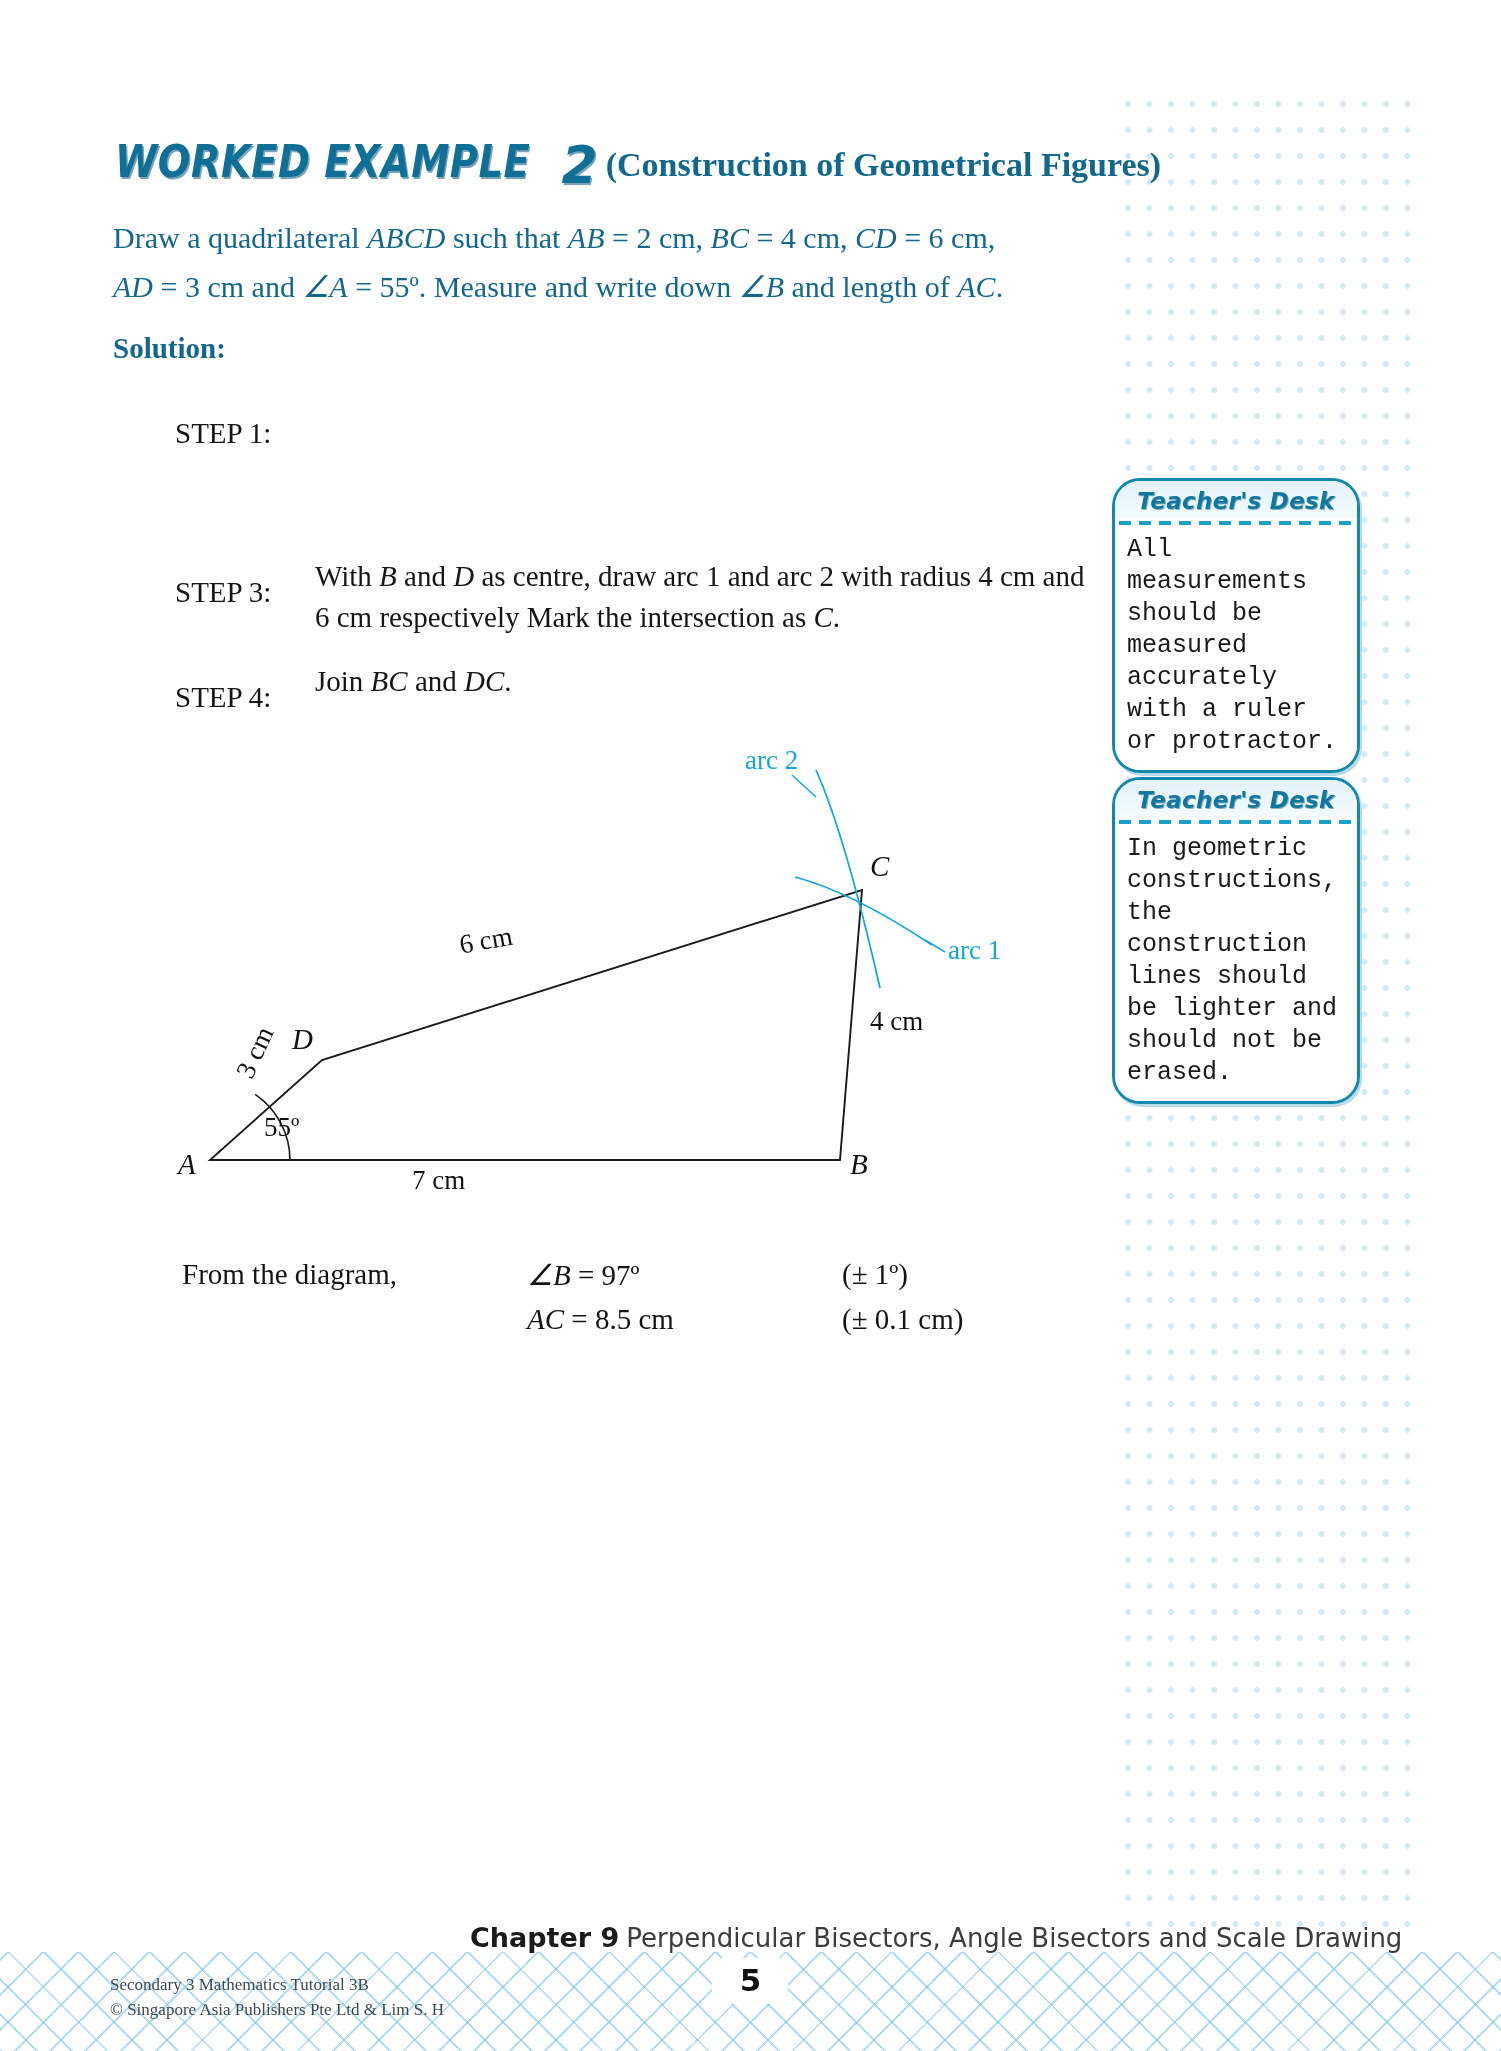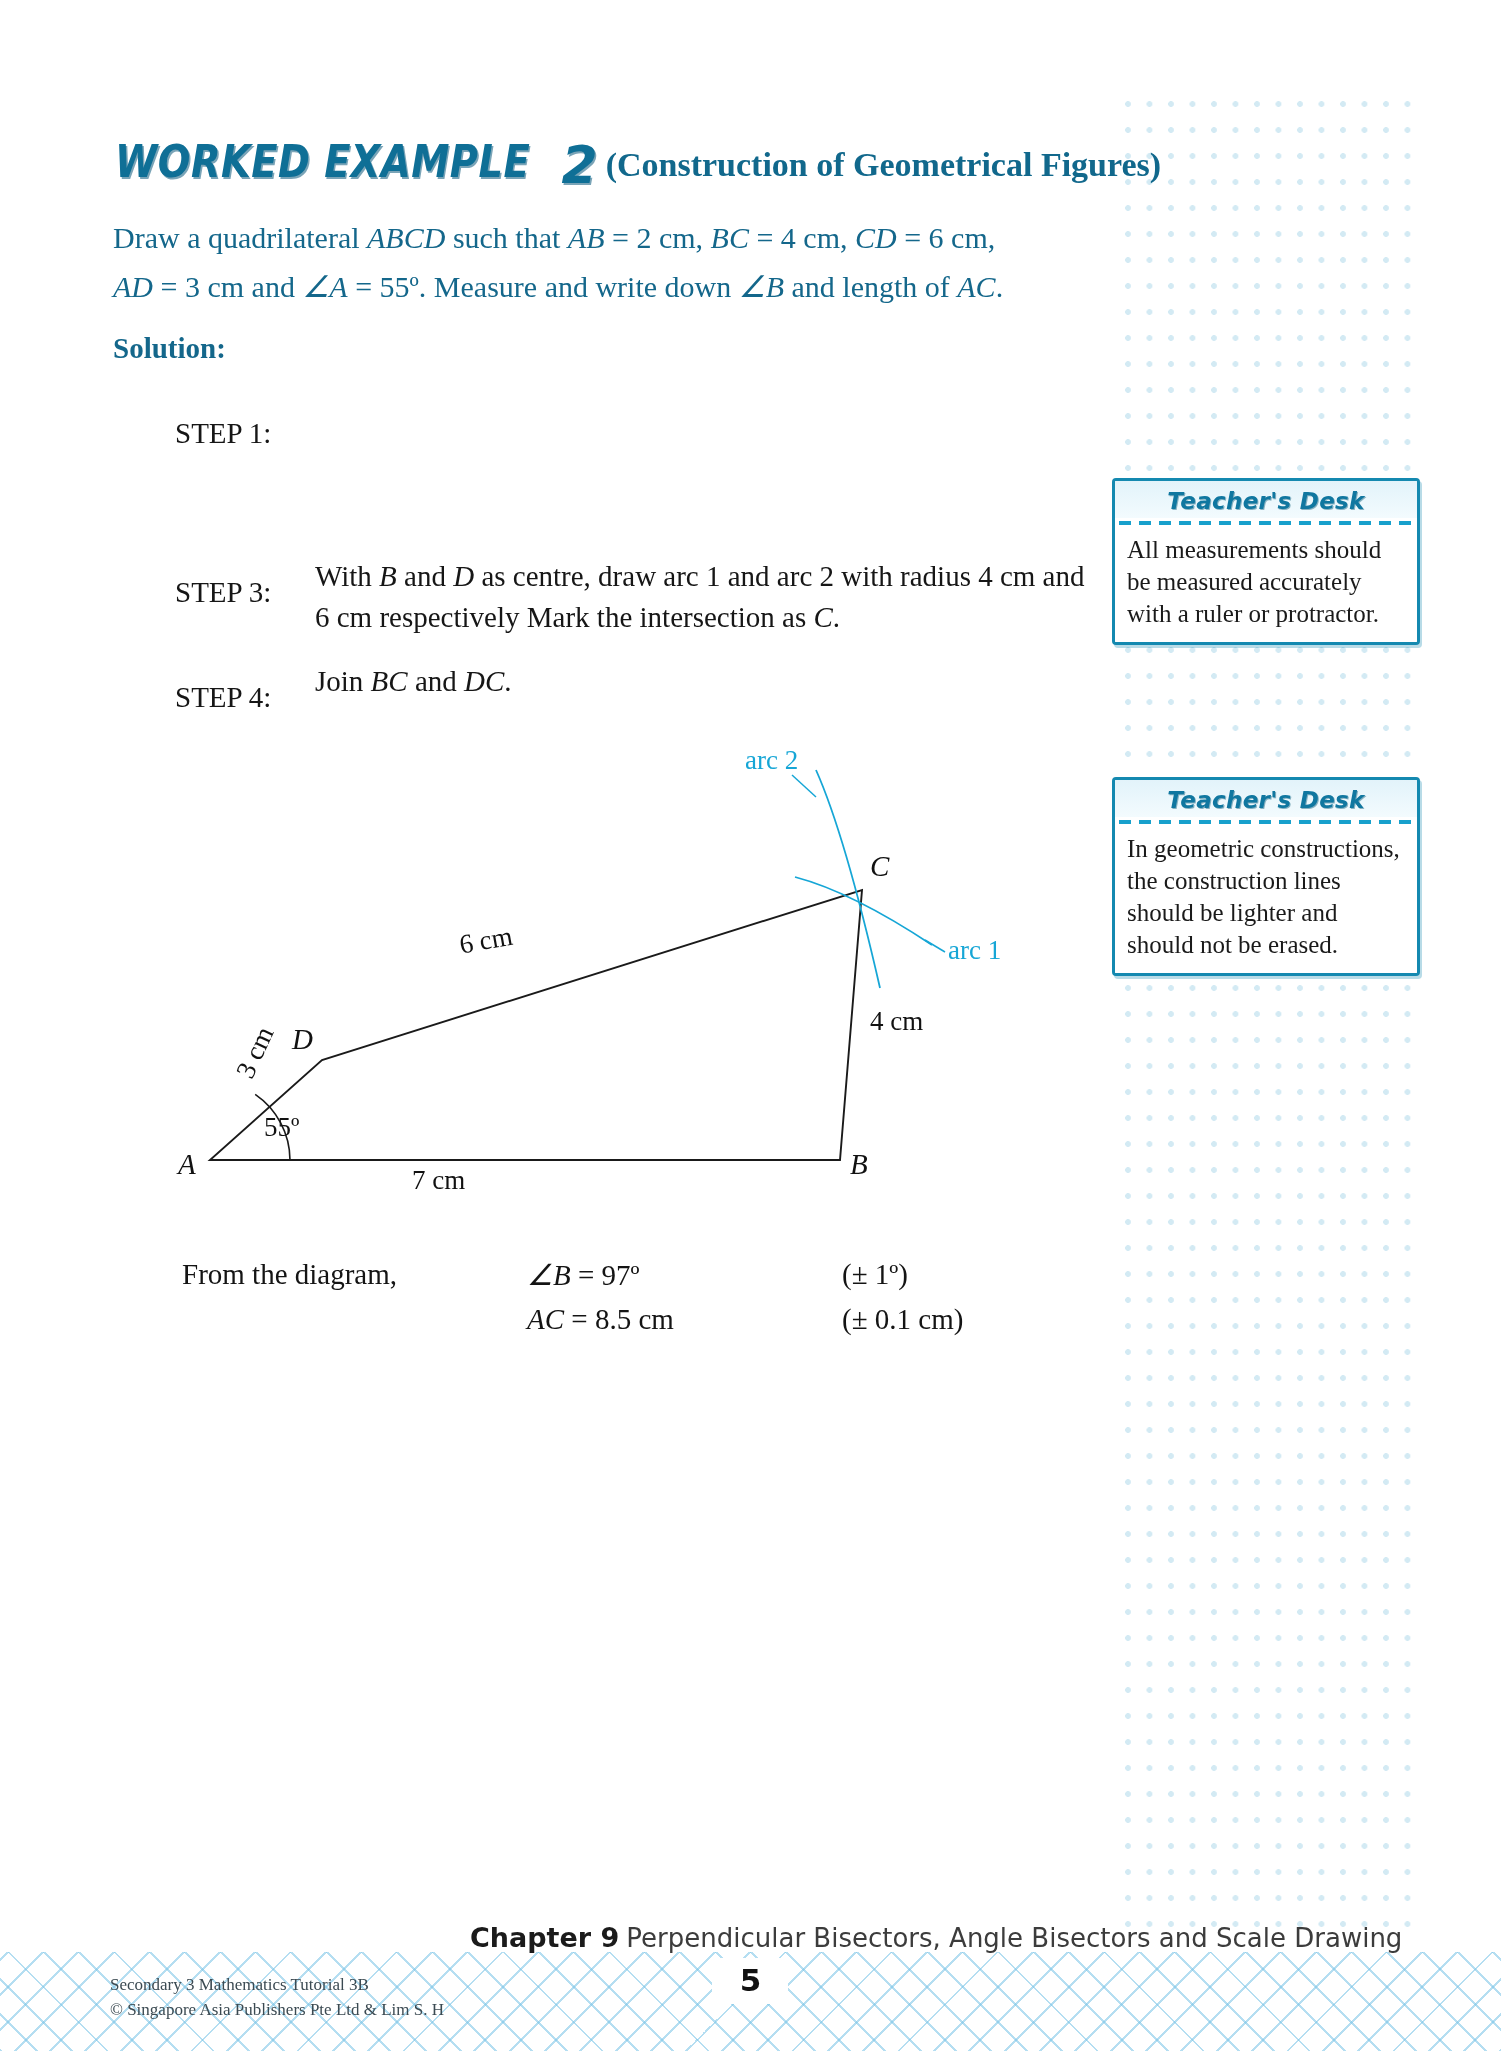--- a/index.html
+++ b/index.html
@@ -116,23 +116,23 @@
   .step-text .it { font-style: italic; }
 
   #step-1 { top: 397px; }
   #step-2 { top: 478px; }
   #step-3 { top: 556px; }
   #step-4 { top: 661px; }
 
   
   .teacher-desk {
     position: absolute;
-    width: 308px;
+    width: 248px;
     border: 3px solid #1489b0;
-    border-radius: 4px;
+    border-radius: 28px;
     background: #ffffff;
     box-sizing: border-box;
     overflow: hidden;
     box-shadow: 2px 3px 0 rgba(20,137,176,0.30);
   }
   .td-head {
     background: linear-gradient(#e2f3fa, #f3fbfe);
     text-align: center;
     padding: 7px 0 4px 0;
     position: relative;
@@ -148,21 +148,21 @@
   }
   .td-divider {
     height: 4px;
     margin: 3px 4px 0 4px;
     background-image: linear-gradient(to right, #17a0cc 0 12px, rgba(0,0,0,0) 12px 20px);
     background-size: 20px 4px;
     background-repeat: repeat-x;
   }
   .td-body {
     padding: 9px 12px 12px 12px;
-    font-family: Liberation Serif, serif;
+    font-family: Liberation Mono, monospace;
     font-size: 25px;
     line-height: 32px;
     color: #1a1a1a;
     background: #ffffff;
   }
   #teacher-desk-1 { left: 1112px; top: 478px; }
   #teacher-desk-2 { left: 1112px; top: 777px; }
 
   
   #figure {

